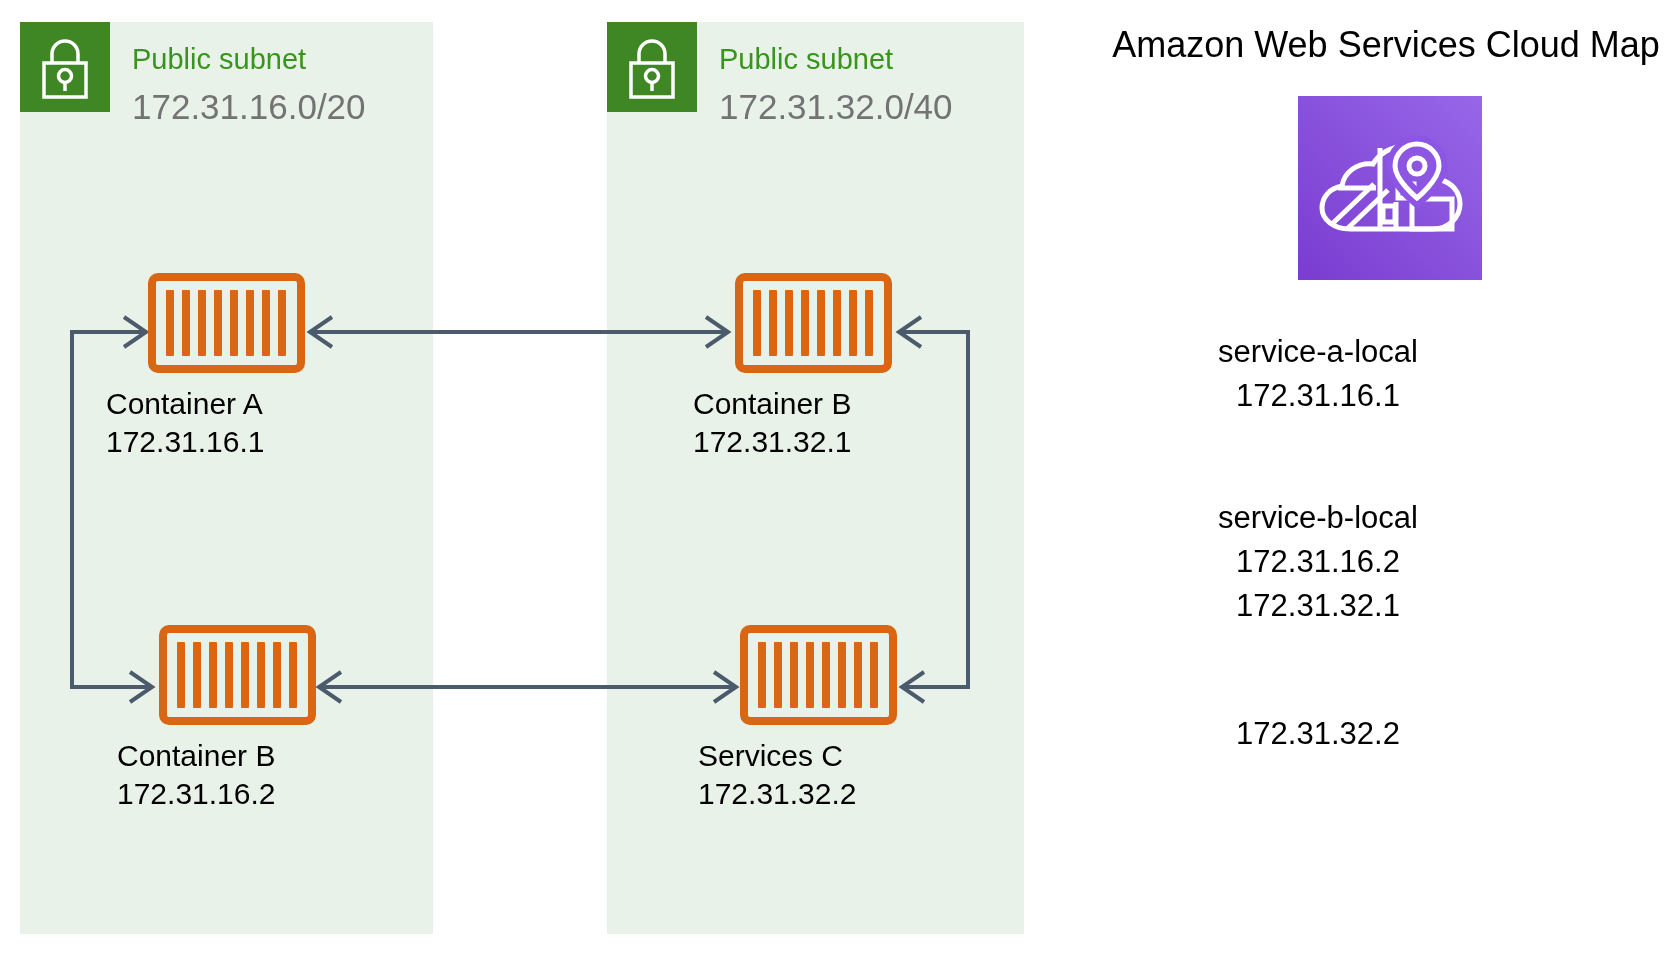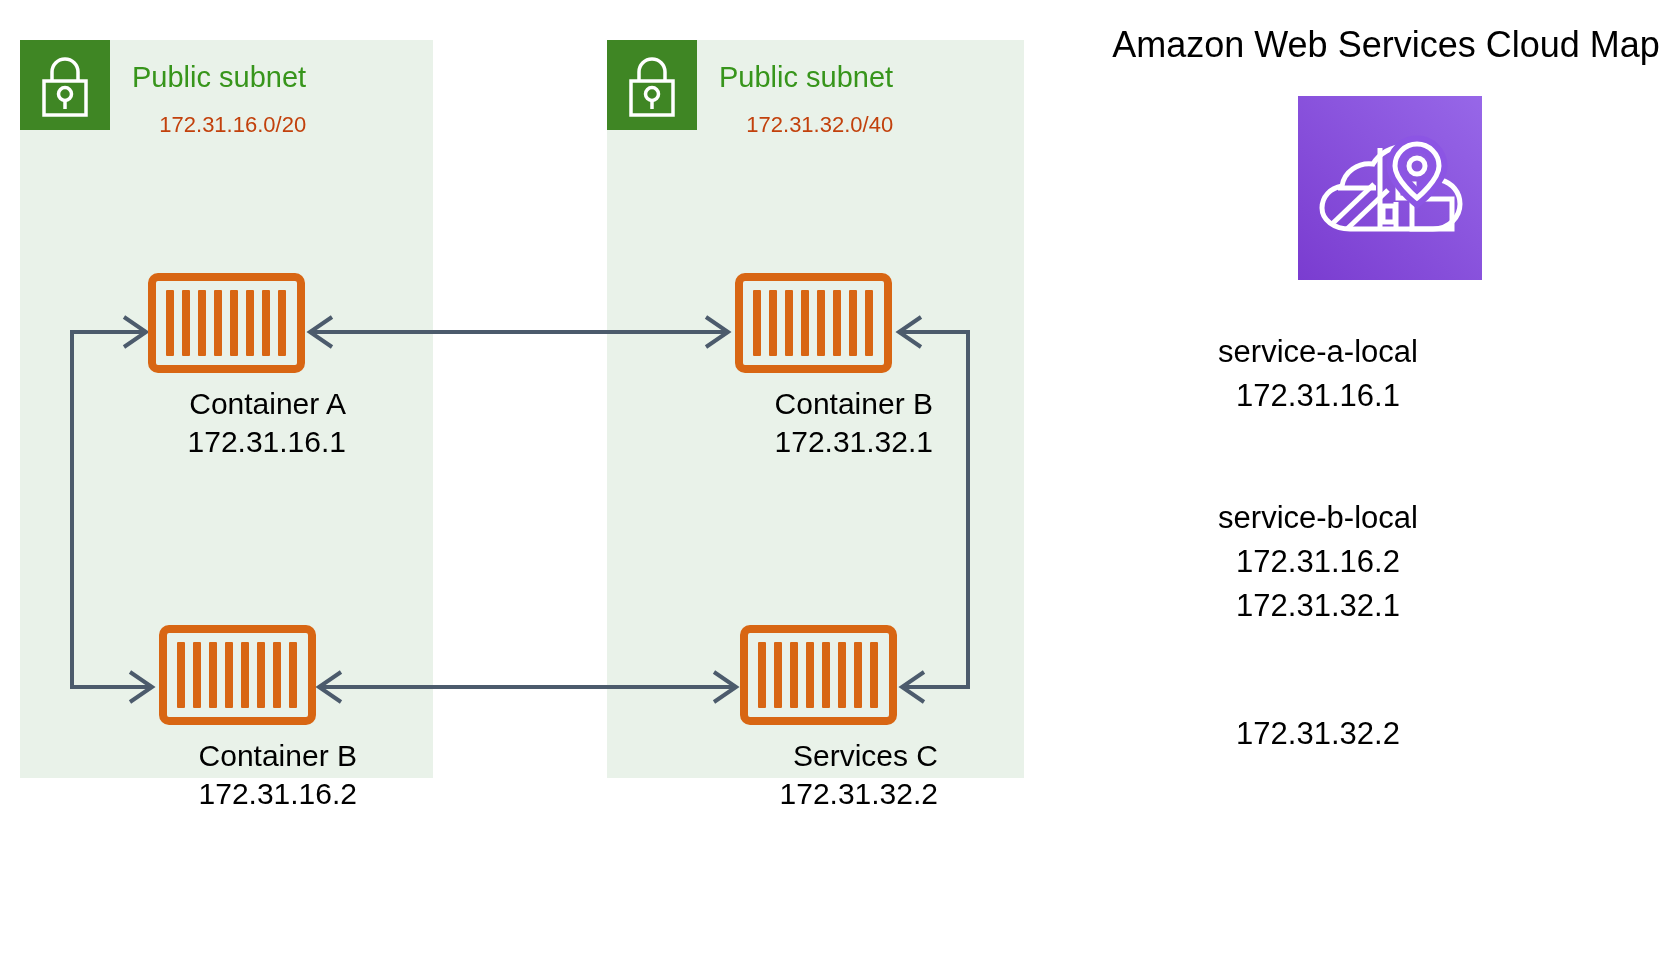--- a/index.html
+++ b/index.html
@@ -1,29 +1,29 @@
 <!DOCTYPE html>
 <html><head>
 <meta charset="utf-8">
 <style>
   html,body{margin:0;padding:0;background:#ffffff;}
   body{font-family:"Liberation Sans", sans-serif; color:#000;}
   #canvas{position:relative;width:1678px;height:976px;background:#fff;overflow:hidden;}
 
   
-  .subnet{position:absolute;top:40px;height:738px;background:#E9F2E9;text-align:right;}
+  .subnet{position:absolute;top:22px;height:912px;background:#E9F2E9;}
   #subnet-1{left:20px;width:413px;}
   #subnet-2{left:607px;width:417px;}
   .lock-badge{position:absolute;left:0;top:0;width:90px;height:90px;background:#3F8624;}
   .subnet-head{position:absolute;left:112px;top:14px;white-space:nowrap;}
   .subnet-title{font-size:29px;color:#37951B;line-height:47px;}
-  .subnet-cidr{font-size:22px;color:#c2410c;line-height:47px;}
+  .subnet-cidr{font-size:35px;color:#737373;line-height:47px;}
 
   
-  .node{position:absolute;width:240px;text-align:right;}
+  .node{position:absolute;width:240px;text-align:left;}
   .crate{width:157px;height:100px;margin:0 auto;border:8px solid #D86613;border-radius:10px;
          box-sizing:border-box;display:flex;justify-content:space-between;
          padding:9px 10px;background:transparent;}
   .crate span{display:block;width:8px;height:100%;background:#D86613;border-radius:1px;}
   .node-label{margin-top:12px;font-size:30px;line-height:38px;}
   .node-ip{font-size:30px;line-height:38px;}
 
   
   #wires{position:absolute;left:0;top:0;width:1678px;height:976px;pointer-events:none;}
   #wires path, #wires polyline{stroke:#4C5B6C;stroke-width:4;fill:none;}

